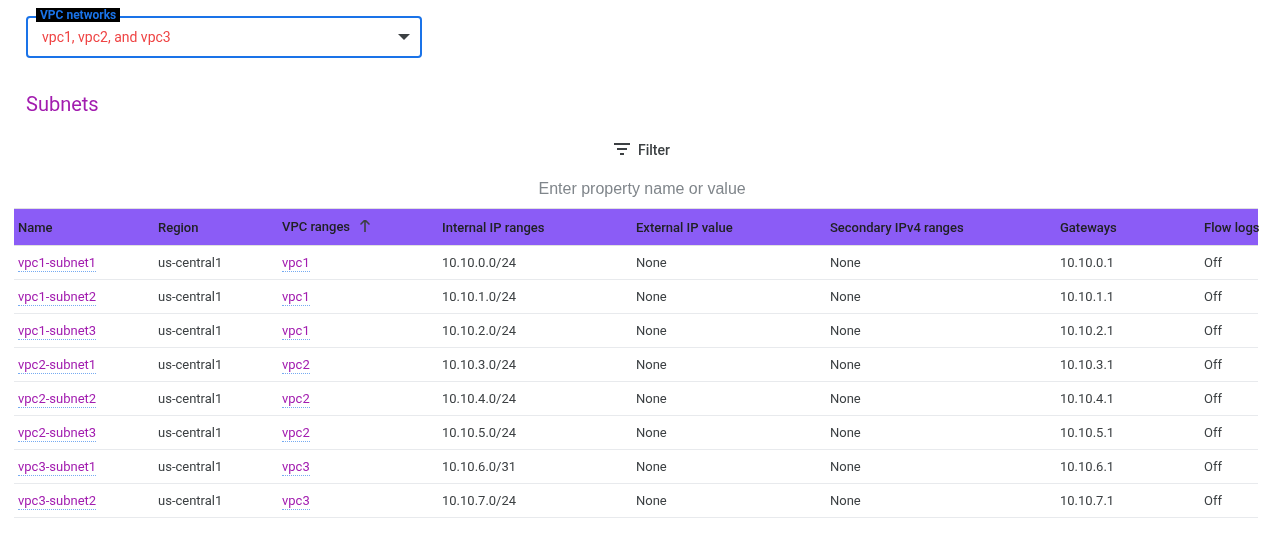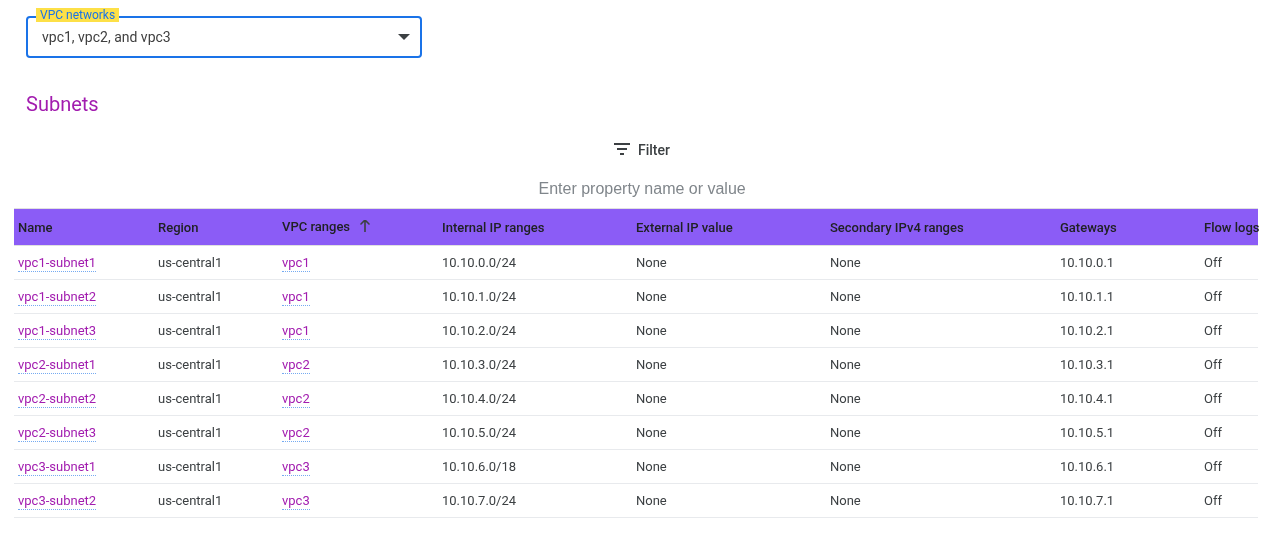--- a/index.html
+++ b/index.html
@@ -22,33 +22,33 @@
     .vpc-dd {
       display: flex;
       align-items: center;
       justify-content: space-between;
       width: 396px;
       height: 42px;
       border: 2px solid #1a73e8;
       border-radius: 4px;
       padding: 0 10px 0 14px;
       font-size: 14px;
-      color: #404040;
+      color: #ef4444;
       cursor: pointer;
       background: #fff;
     }
     .vpc-dd-legend {
       position: absolute;
       top: -8px;
       left: 10px;
-      background: #fde047;
+      background: #000000;
       padding: 0 4px;
       font-size: 12px;
       color: #1a73e8;
-      font-weight: 400;
+      font-weight: 700;
     }
     .vpc-dd-arrow svg { display: block; }
 
     
     .section-title {
       font-size: 20px;
       font-weight: 400;
       color: #a21caf;
       margin: 34px 0 20px 12px;
     }
@@ -252,21 +252,21 @@
         <td>10.10.5.0/24</td>
         <td>None</td>
         <td>None</td>
         <td>10.10.5.1</td>
         <td>Off</td>
       </tr>
       <tr>
         <td><a href="#">vpc3-subnet1</a></td>
         <td>us-central1</td>
         <td><a href="#">vpc3</a></td>
-        <td>10.10.6.0/18</td>
+        <td>10.10.6.0/31</td>
         <td>None</td>
         <td>None</td>
         <td>10.10.6.1</td>
         <td>Off</td>
       </tr>
       <tr>
         <td><a href="#">vpc3-subnet2</a></td>
         <td>us-central1</td>
         <td><a href="#">vpc3</a></td>
         <td>10.10.7.0/24</td>

